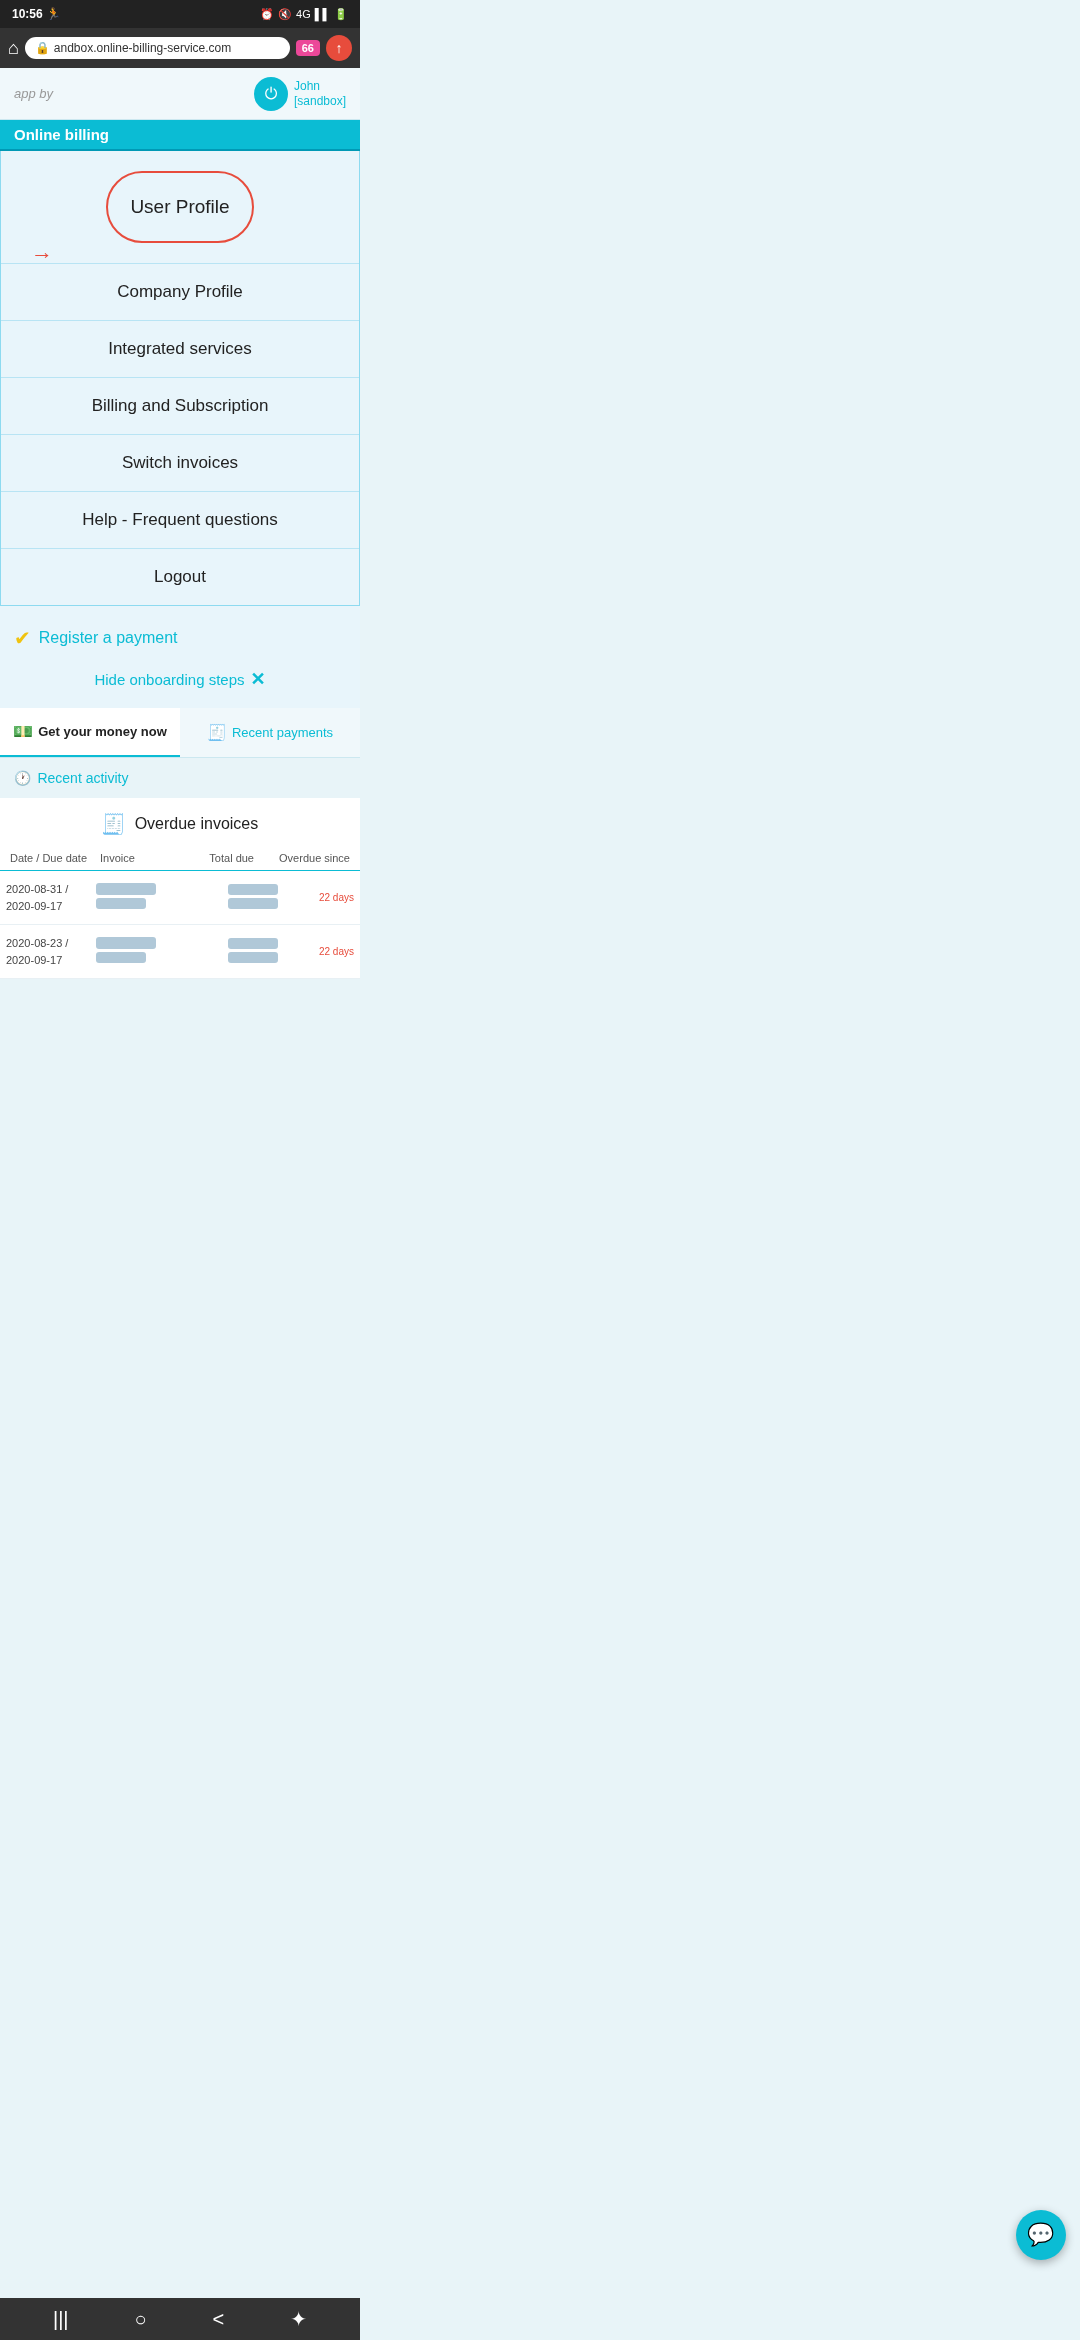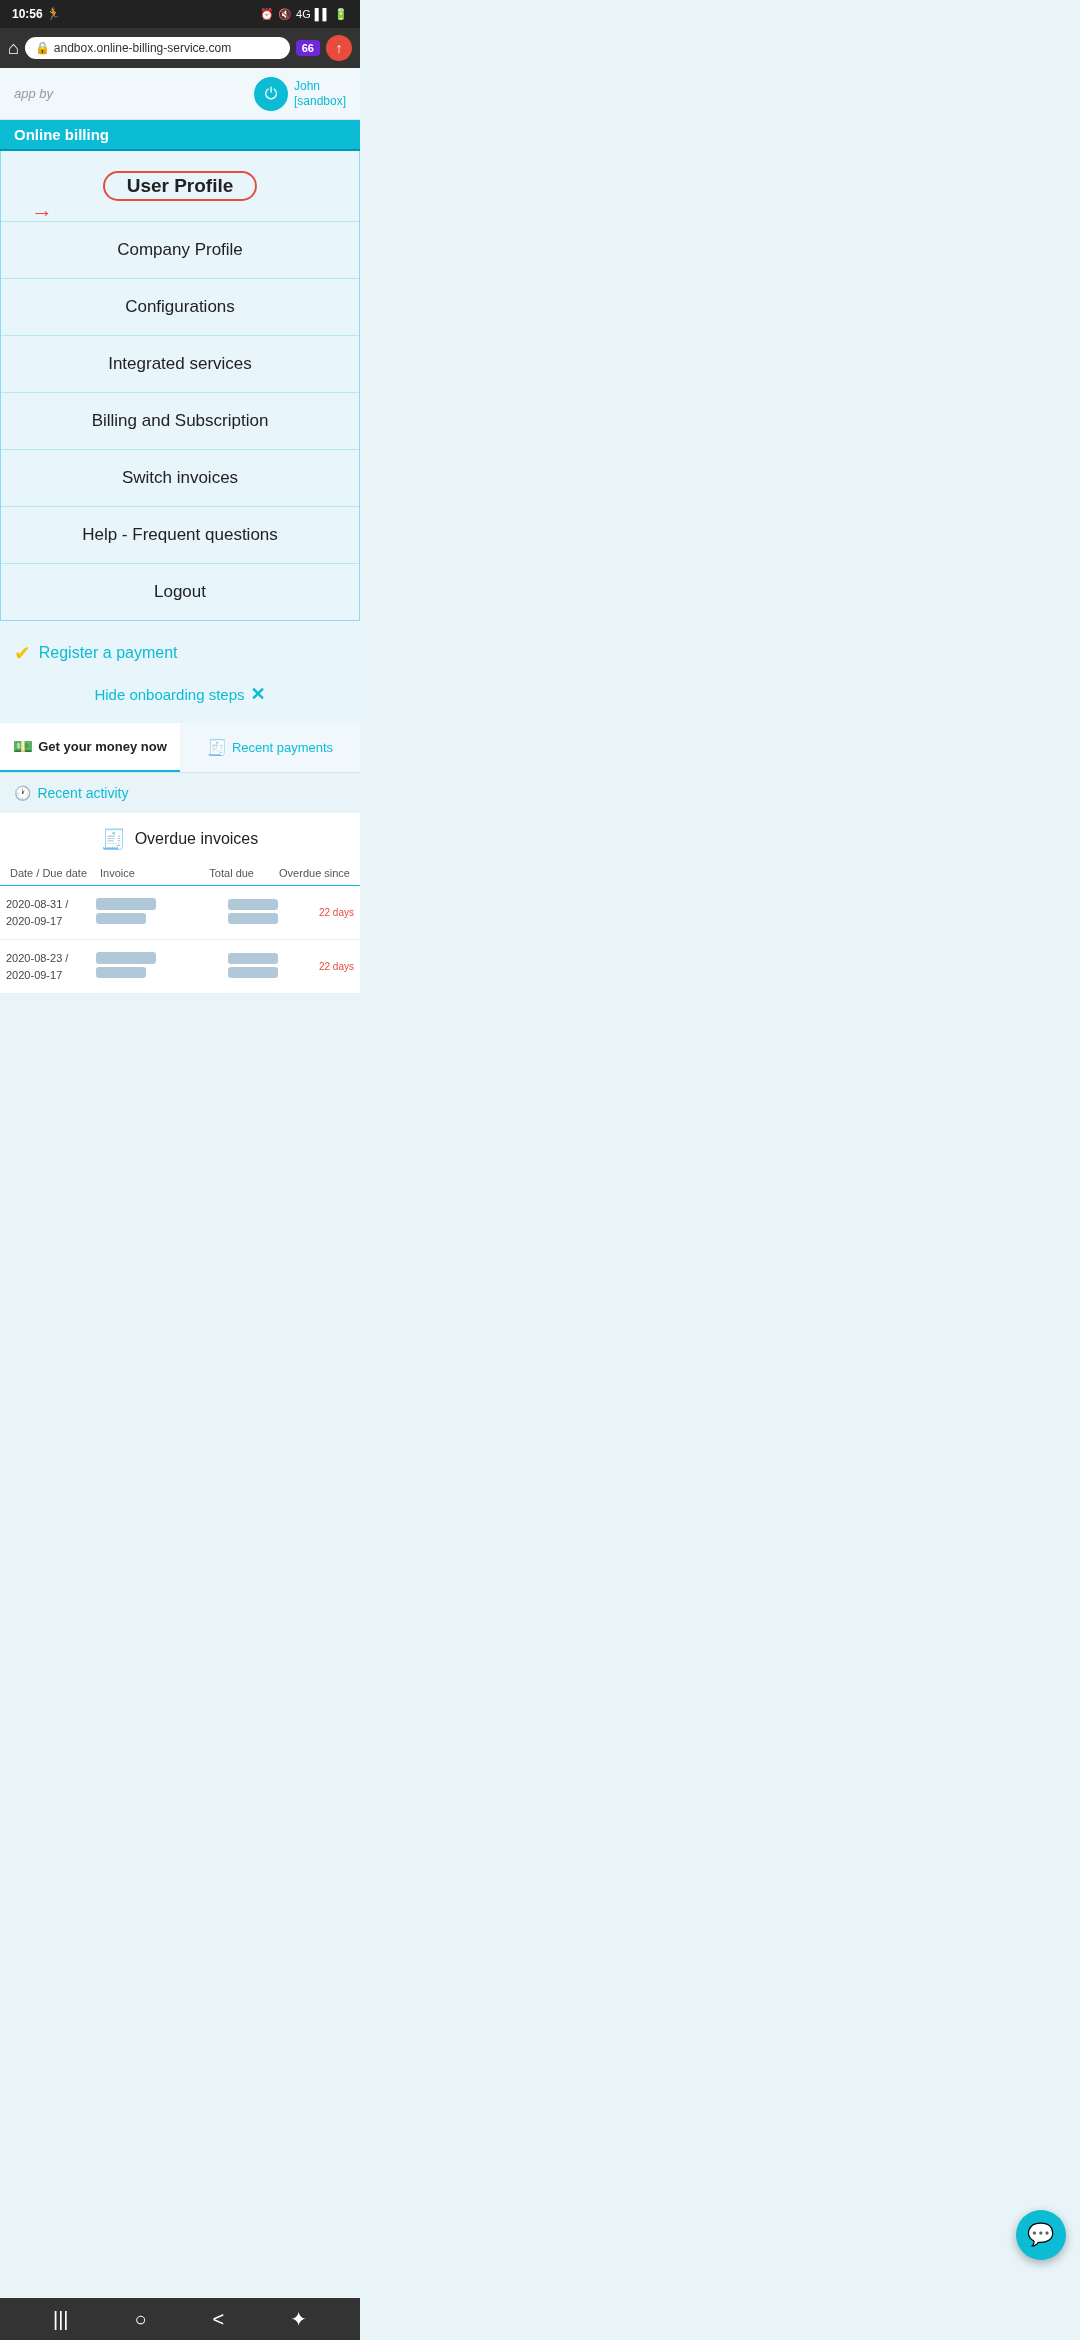--- a/index.html
+++ b/index.html
@@ -45,21 +45,21 @@
       border-radius: 16px;
       display: flex;
       align-items: center;
       padding: 4px 10px;
       gap: 4px;
       font-size: 12px;
       color: #333;
     }
     .browser-url-box .lock { color: #555; font-size: 12px; }
     .browser-tabs {
-      background: #6d28d9;
+      background: #ec4899;
       color: #fff;
       border-radius: 4px;
       padding: 2px 6px;
       font-size: 11px;
       font-weight: bold;
     }
     .browser-upload {
       background: #e74c3c;
       color: #fff;
       border-radius: 50%;
@@ -142,23 +142,22 @@
     .menu-item.user-profile {
       font-size: 19px;
       font-weight: 500;
       background: #e8f5fb;
       padding: 20px 14px;
     }
     .user-profile-circle {
       display: inline-block;
       border: 2px solid #e74c3c;
       border-radius: 50px;
-      padding: 2px 22px;
+      padding: 23px 22px;
       position: relative;
-      font-weight: bold;
     }
     .arrow-indicator {
       position: absolute;
       left: 30px;
       bottom: -2px;
       color: #e74c3c;
       font-size: 22px;
     }
 
     
@@ -369,23 +368,20 @@
     <span class="user-profile-circle">
       <span>User Profile</span>
     </span>
     <span class="arrow-indicator">→</span>
   </div>
 
   <div class="menu-item">
     <span>Company Profile</span>
   </div>
 
-  <div class="menu-item">
-    <span>Configurations</span>
-  </div>
 
   <div class="menu-item">
     <span>Integrated services</span>
   </div>
 
   <div class="menu-item">
     <span>Billing and Subscription</span>
   </div>
 
   <div class="menu-item">

